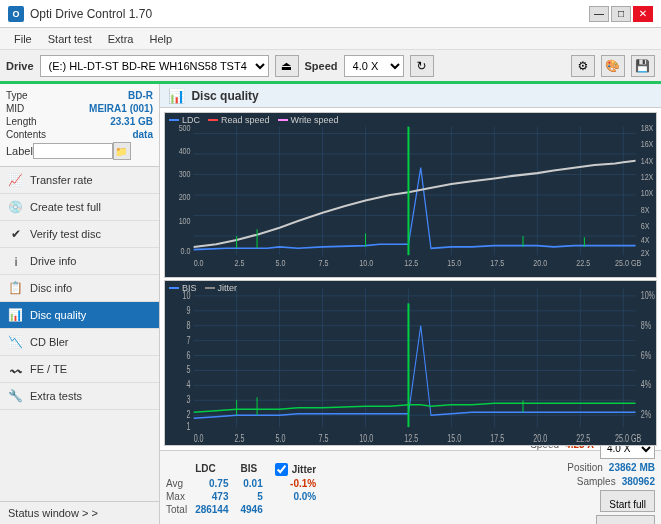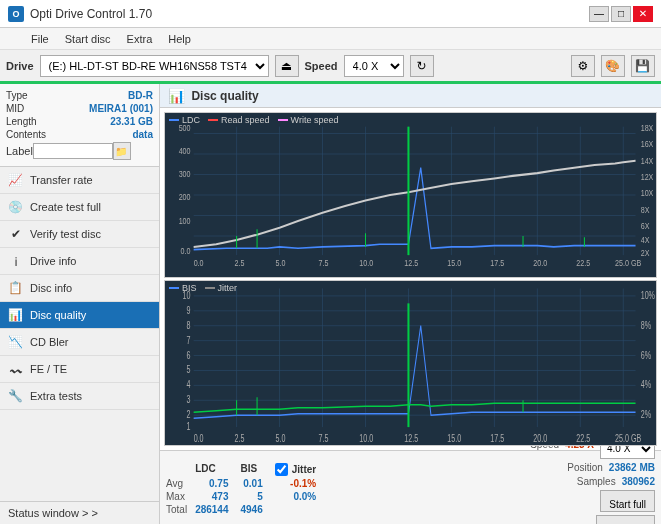--- a/index.html
+++ b/index.html
@@ -8,21 +8,21 @@
     
     .title-bar { background: #fff; display: flex; align-items: center; justify-content: space-between; padding: 6px 8px; border-bottom: 1px solid #ccc; height: 28px; }
     .title-bar-left { display: flex; align-items: center; gap: 6px; }
     .title-bar-icon { width: 16px; height: 16px; background: #1a6fb5; border-radius: 2px; display: flex; align-items: center; justify-content: center; color: white; font-size: 9px; font-weight: bold; }
     .title-bar-text { font-size: 12px; color: #333; }
     .title-bar-controls { display: flex; gap: 2px; }
     .title-btn { width: 20px; height: 16px; border: 1px solid #aaa; background: #e0e0e0; cursor: pointer; font-size: 10px; display: flex; align-items: center; justify-content: center; }
     .title-btn.close { background: #e81123; color: white; border-color: #e81123; }
     
     
-    .menu-bar { background: #f5f5f5; display: flex; align-items: center; padding: 2px 23px; border-bottom: 1px solid #ddd; height: 22px; }
+    .menu-bar { background: #f5f5f5; display: flex; align-items: center; padding: 2px 6px; border-bottom: 1px solid #ddd; height: 22px; }
     .menu-item { padding: 2px 8px; cursor: pointer; font-size: 11px; color: #333; }
     
     
     .drive-toolbar { background: #f0f0f0; display: flex; align-items: center; padding: 3px 6px; border-bottom: 3px solid #22c55e; height: 34px; gap: 6px; }
     .drive-label { font-size: 11px; font-weight: bold; color: #333; }
     .drive-select { height: 22px; border: 1px solid #aaa; background: white; font-size: 11px; padding: 0 4px; min-width: 200px; }
     .toolbar-btn { width: 24px; height: 22px; border: 1px solid #aaa; background: #e8e8e8; cursor: pointer; display: flex; align-items: center; justify-content: center; font-size: 12px; }
     .speed-label { font-size: 11px; font-weight: bold; color: #333; }
     .speed-select { height: 22px; border: 1px solid #aaa; background: white; font-size: 11px; padding: 0 4px; width: 60px; }
     .spacer { flex: 1; }
@@ -108,21 +108,21 @@
   </div>
   <div class="title-bar-controls">
     <button class="title-btn">—</button>
     <button class="title-btn">□</button>
     <button class="title-btn close">✕</button>
   </div>
 </div>
 
 <div class="menu-bar">
   <span class="menu-item">File</span>
-  <span class="menu-item">Start disc</span>
+  <span class="menu-item">Start test</span>
   <span class="menu-item">Extra</span>
   <span class="menu-item">Help</span>
 </div>
 
 <div class="drive-toolbar">
   <span class="drive-label">Drive</span>
   <select class="drive-select">
     <option>(E:)  HL-DT-ST BD-RE  WH16NS58 TST4</option>
   </select>
   <button class="toolbar-btn">⏏</button>

